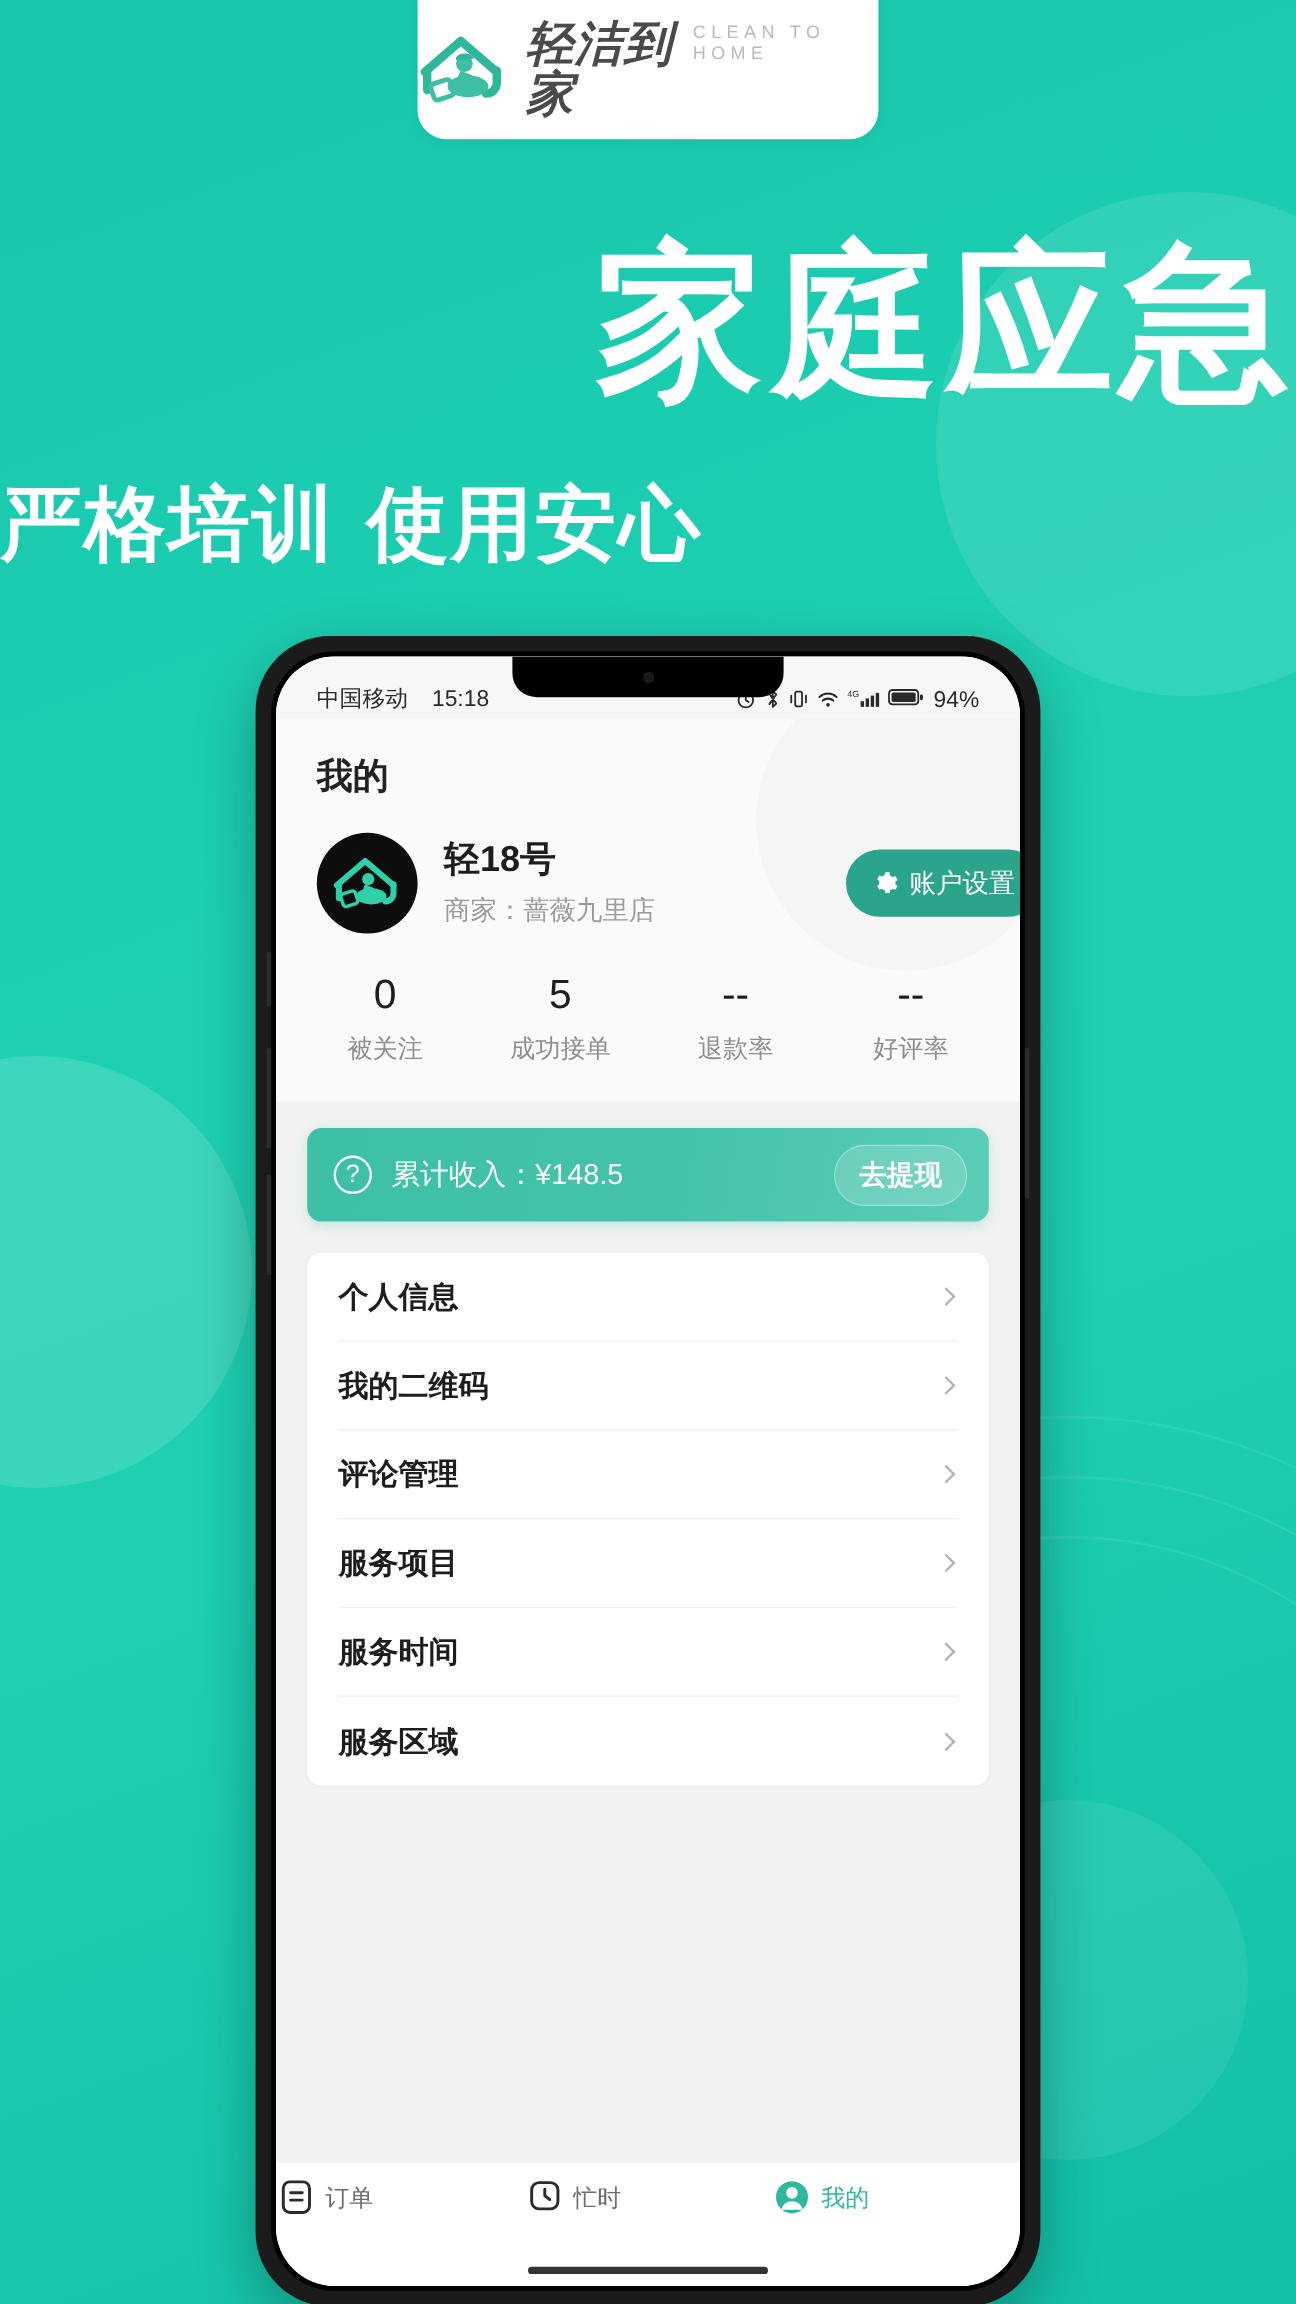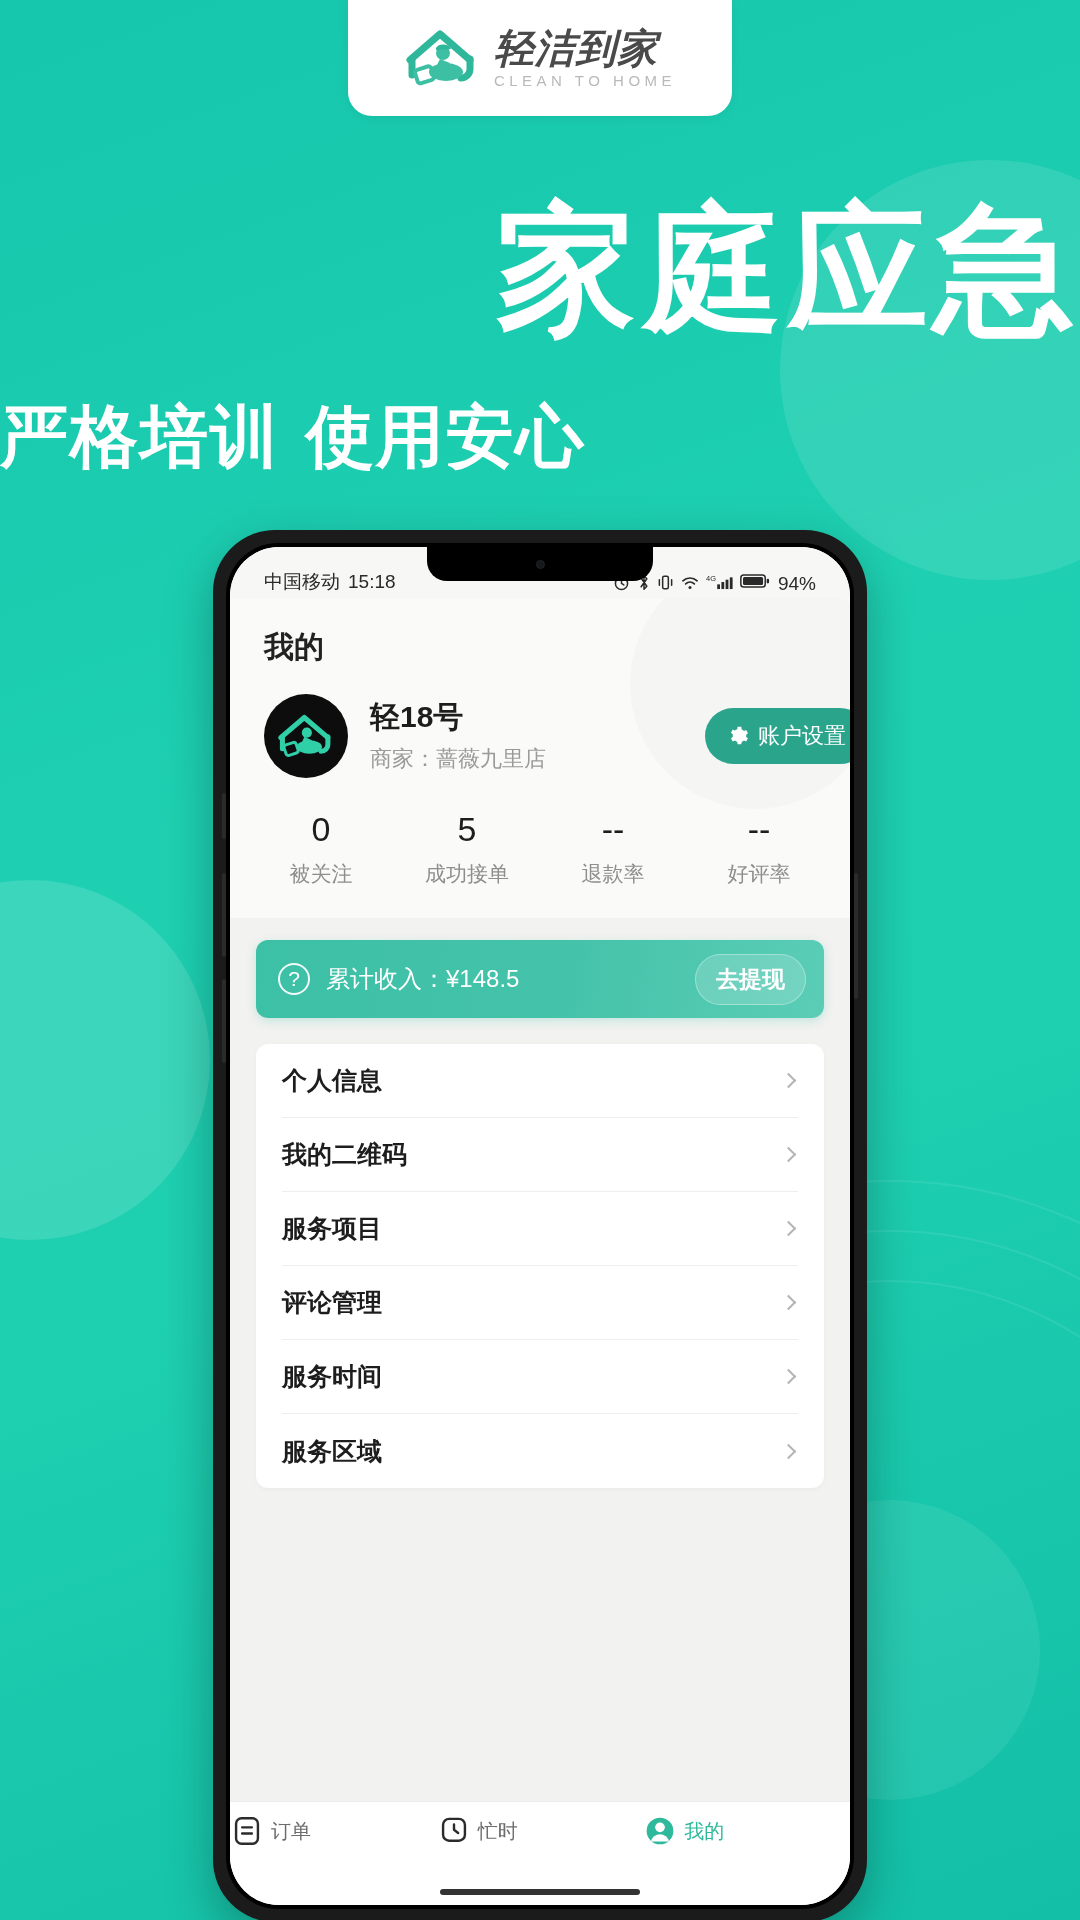--- a/index.html
+++ b/index.html
@@ -38,21 +38,21 @@
   .logo-badge {
     position: absolute; left: 50%; top: 0; transform: translateX(-50%);
     width: 384px; height: 116px;
     background: #ffffff;
     border-radius: 0 0 24px 24px;
     display: flex; align-items: center; justify-content: center;
     gap: 14px;
     box-shadow: 0 2px 10px rgba(0,0,0,.06);
   }
   .logo-mark { width: 76px; height: 64px; flex: 0 0 auto; }
-  .logo-text { display: flex; flex-direction: column; justify-content: center; }
+  .logo-text { display: flex; justify-content: center; }
   .logo-cn {
     font-size: 40px; font-weight: 700; color: #4a4a4a;
     letter-spacing: 1px; font-style: italic; line-height: 1.05;
     font-family: "DejaVu Sans", sans-serif;
   }
   .logo-en {
     font-size: 15px; color: #b9b9b9; letter-spacing: 4.5px;
     margin-top: 3px; font-family: "Liberation Sans", sans-serif;
   }
 
@@ -110,21 +110,21 @@
   .notch .cam { width: 9px; height: 9px; border-radius: 50%; background: #15181c; border: 1px solid #222; }
 
   
   .statusbar {
     height: 52px; flex: 0 0 auto;
     display: flex; align-items: flex-end; justify-content: space-between;
     padding: 0 34px 4px 34px;
     font-size: 19px; color: #2a2a2a;
     background: #f7f7f5;
   }
-  .sb-left { display: flex; align-items: baseline; gap: 8px; font-size: 19px; }
+  .sb-left { display: flex; align-items: baseline; gap: 20px; font-size: 19px; }
   .sb-right { display: flex; align-items: flex-start; gap: 6px; }
   .sb-right svg { display: block; }
   .batt-pct { font-size: 19px; margin-left: 2px; }
 
   
   .page { flex: 1 1 auto; overflow: hidden; position: relative; background: #f2f2f0; }
   .hero-card {
     position: relative;
     background: #fafaf8;
     padding: 18px 0 0 0;
@@ -401,26 +401,26 @@
               <span class="menu-label">个人信息</span>
               <span class="menu-value"></span>
               <span class="chev"></span>
             </div>
             <div class="menu-row">
               <span class="menu-label">我的二维码</span>
               <span class="menu-value"></span>
               <span class="chev"></span>
             </div>
             <div class="menu-row">
+              <span class="menu-label">评论管理</span>
+              <span class="menu-value"></span>
+              <span class="chev"></span>
+            </div>
+            <div class="menu-row">
               <span class="menu-label">服务项目</span>
-              <span class="menu-value"></span>
-              <span class="chev"></span>
-            </div>
-            <div class="menu-row">
-              <span class="menu-label">评论管理</span>
               <span class="menu-value"></span>
               <span class="chev"></span>
             </div>
             <div class="menu-row">
               <span class="menu-label">服务时间</span>
               <span class="menu-value"></span>
               <span class="chev"></span>
             </div>
             <div class="menu-row">
               <span class="menu-label">服务区域</span>

